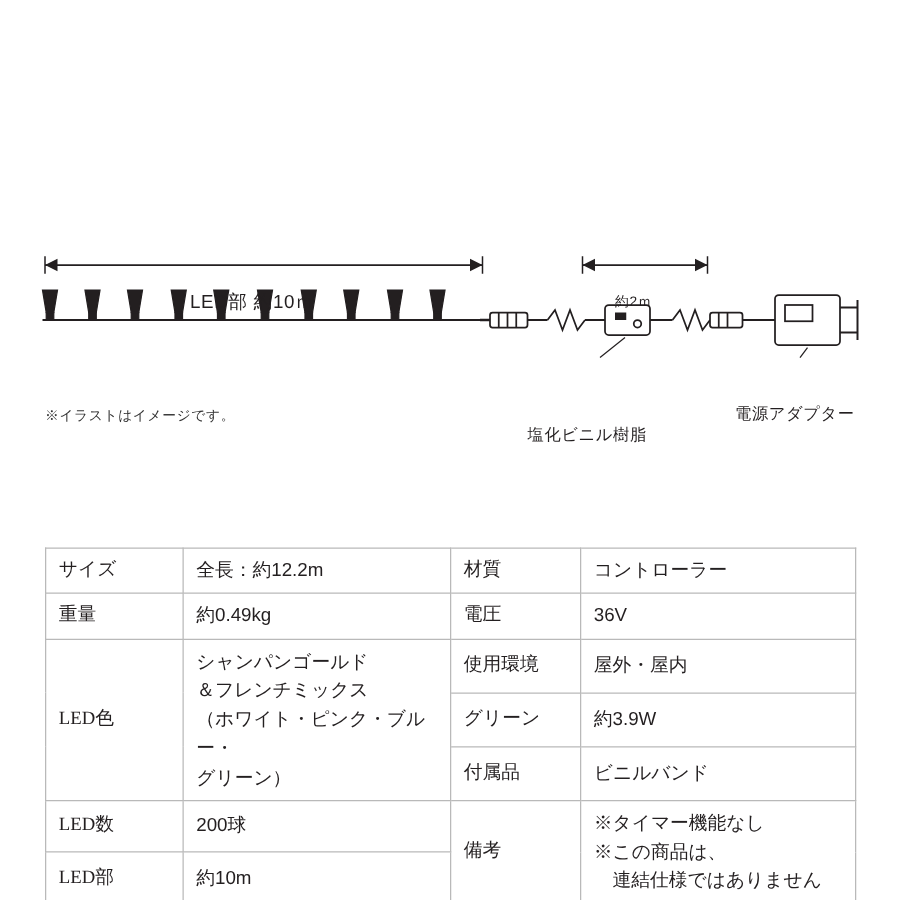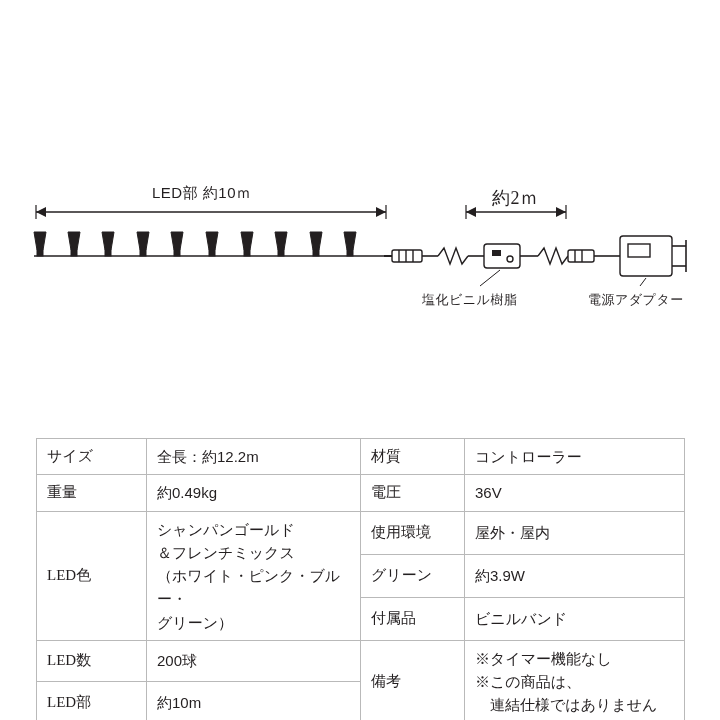--- a/index.html
+++ b/index.html
@@ -24,41 +24,41 @@
     width: 720px;
     height: 420px;
   }
 
   .label {
     position: absolute;
     font-size: 14px;
     letter-spacing: 0.5px;
     white-space: nowrap;
     color: #231f20;
+    margin-top: 48px;
   }
 
   #led-span-label {
     left: 152px;
     top: 184px;
     font-size: 15px;
   }
   #adapter-span-label {
     left: 492px;
     top: 186px;
-    font-size: 18px;
-    font-family: Liberation Serif, serif;
+    font-size: 11px;
   }
   #controller-label {
     left: 422px;
     top: 291px;
     font-size: 13px;
   }
   #power-adapter-label {
     left: 588px;
-    top: 291px;
+    top: 274px;
     font-size: 13px;
   }
   #illustration-note {
     left: 36px;
     top: 277px;
     font-size: 11px;
     color: #333;
   }
   #no-connect-note {
     left: 28px;
@@ -207,20 +207,21 @@
       <line x1="500" y1="270" x2="480" y2="286" stroke-width="1"></line>
 
       <line x1="646" y1="278" x2="640" y2="286" stroke-width="1"></line>
     </g>
   </svg>
 
   <div class="label" id="led-span-label">LED部 約10ｍ</div>
   <div class="label" id="adapter-span-label">約2ｍ</div>
   <div class="label" id="controller-label">塩化ビニル樹脂</div>
   <div class="label" id="power-adapter-label">電源アダプター</div>
+  <div class="label" id="illustration-note">※イラストはイメージです。</div>
 </div>
 
 <table id="spec-table">
   <colgroup>
     <col class="col-k1">
       <col class="col-v1">
       <col class="col-k2">
       <col class="col-v2">
   </colgroup>
   <tbody>

